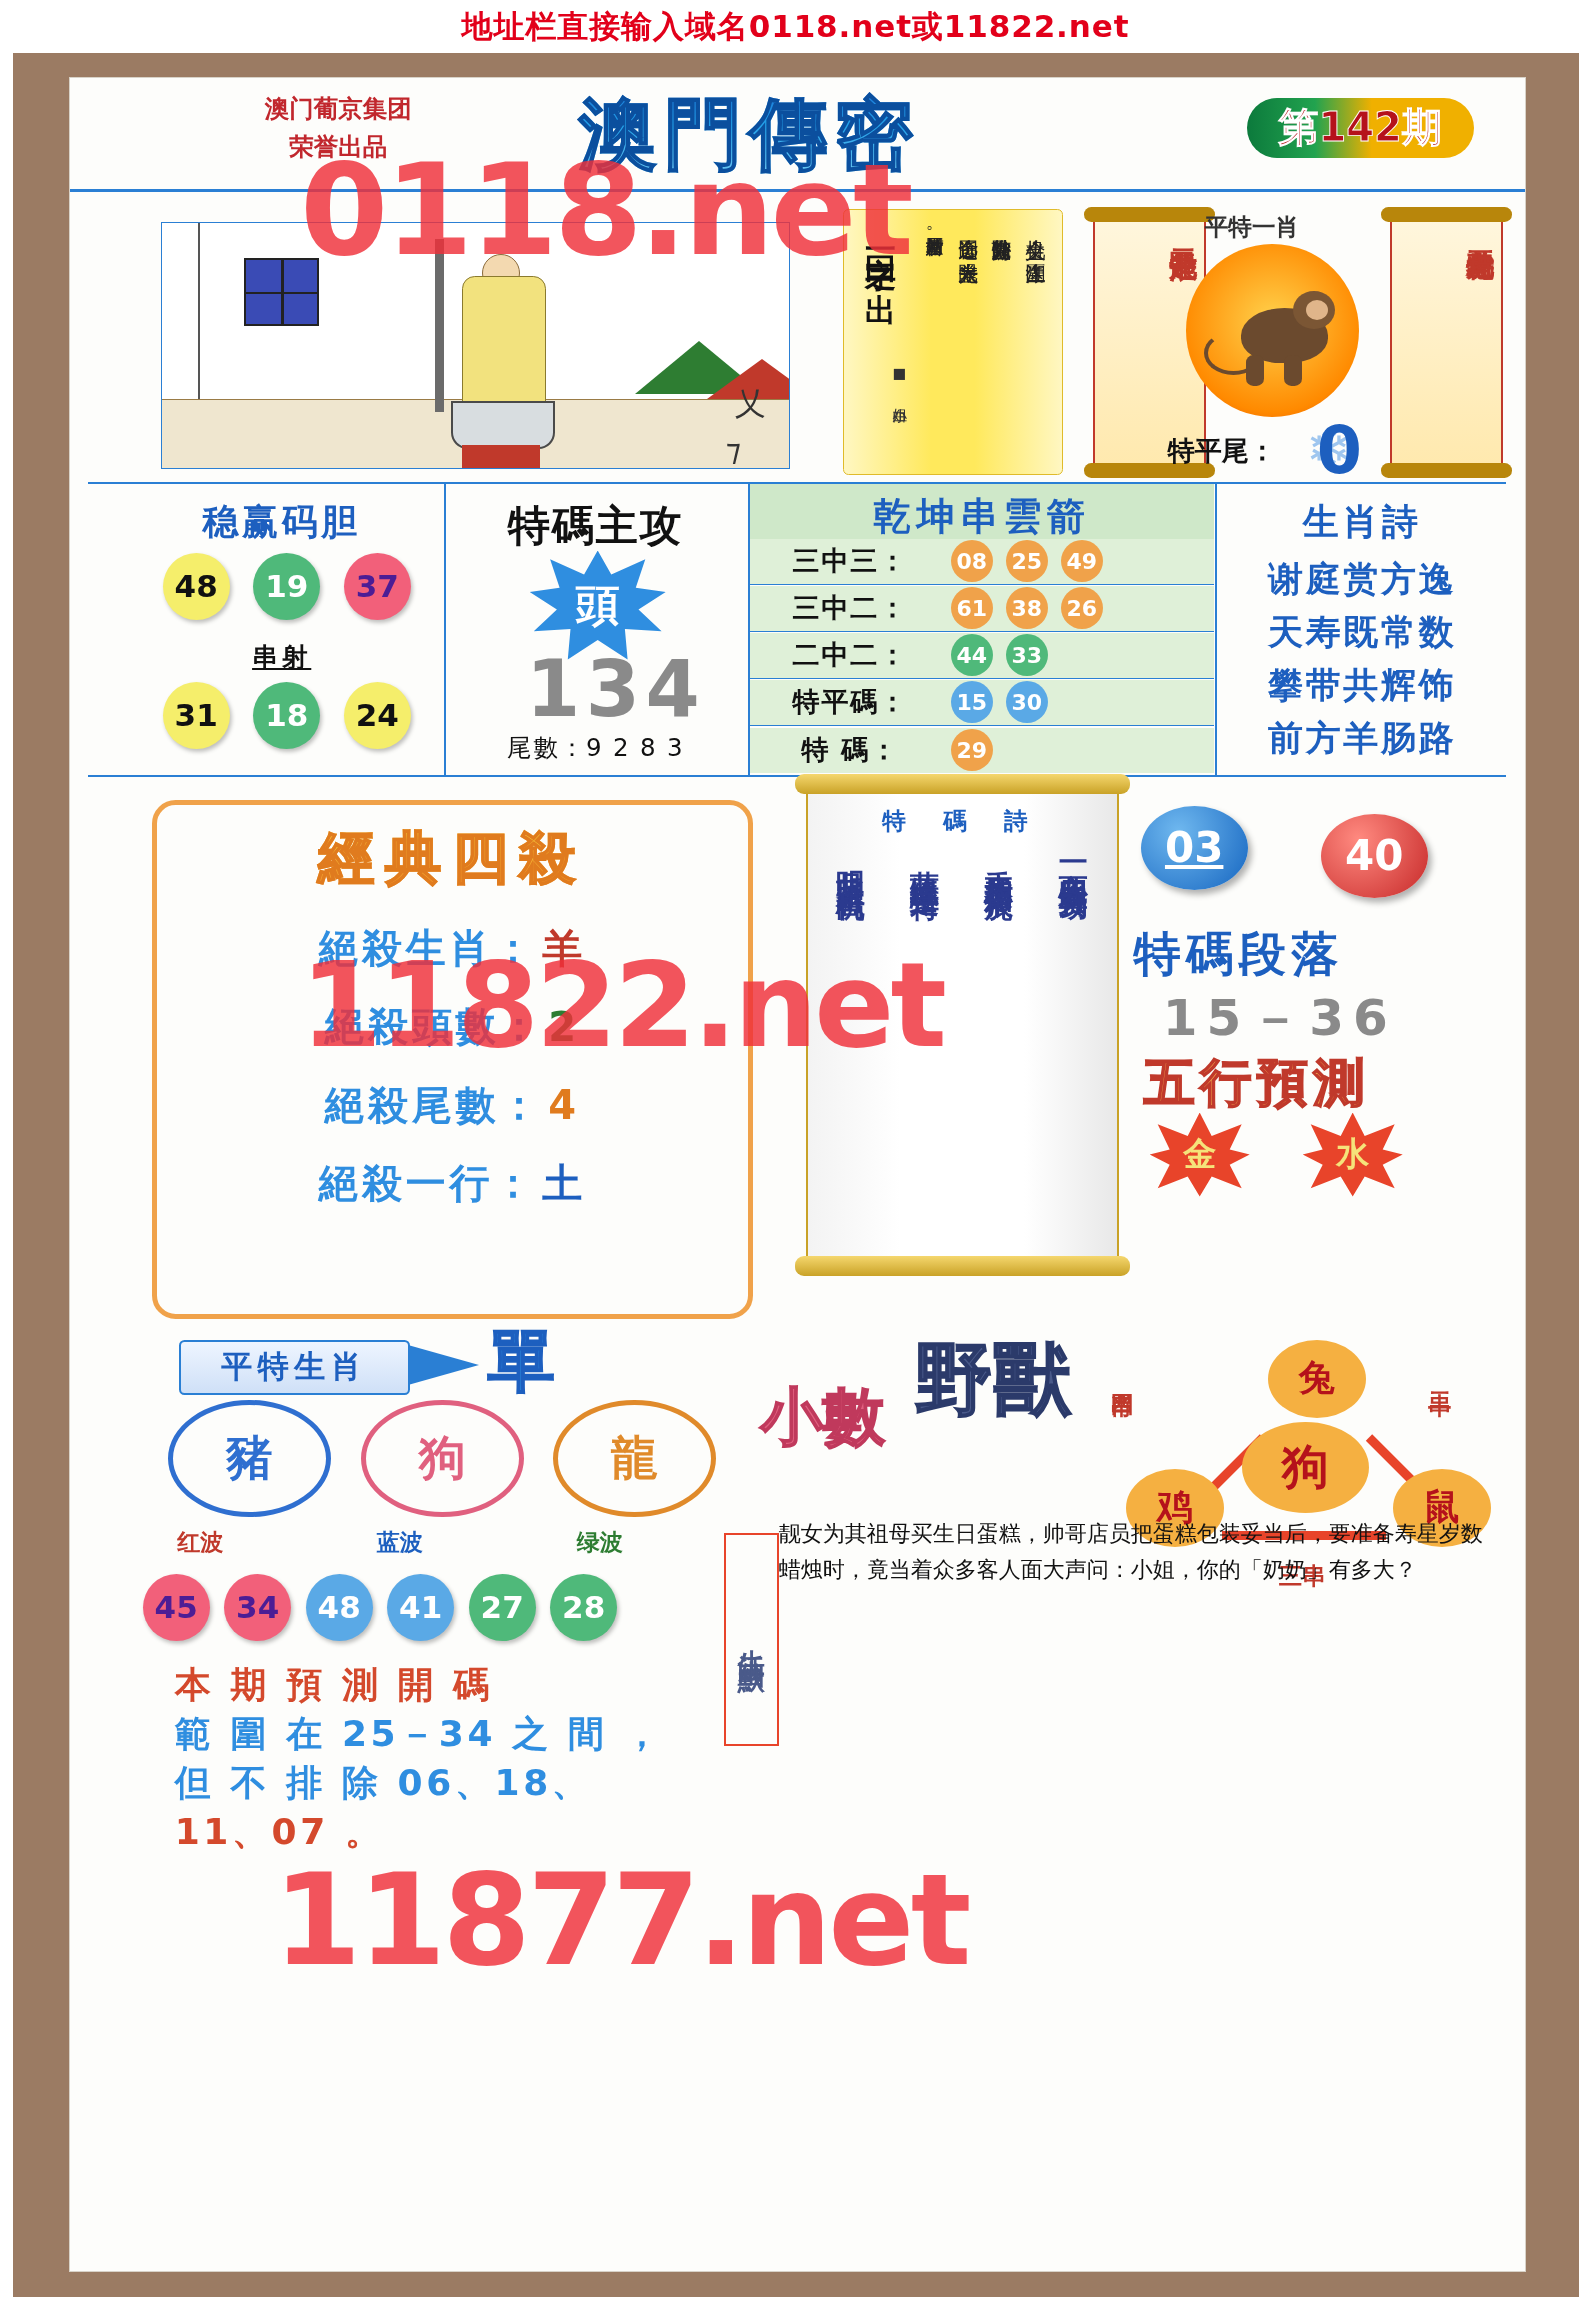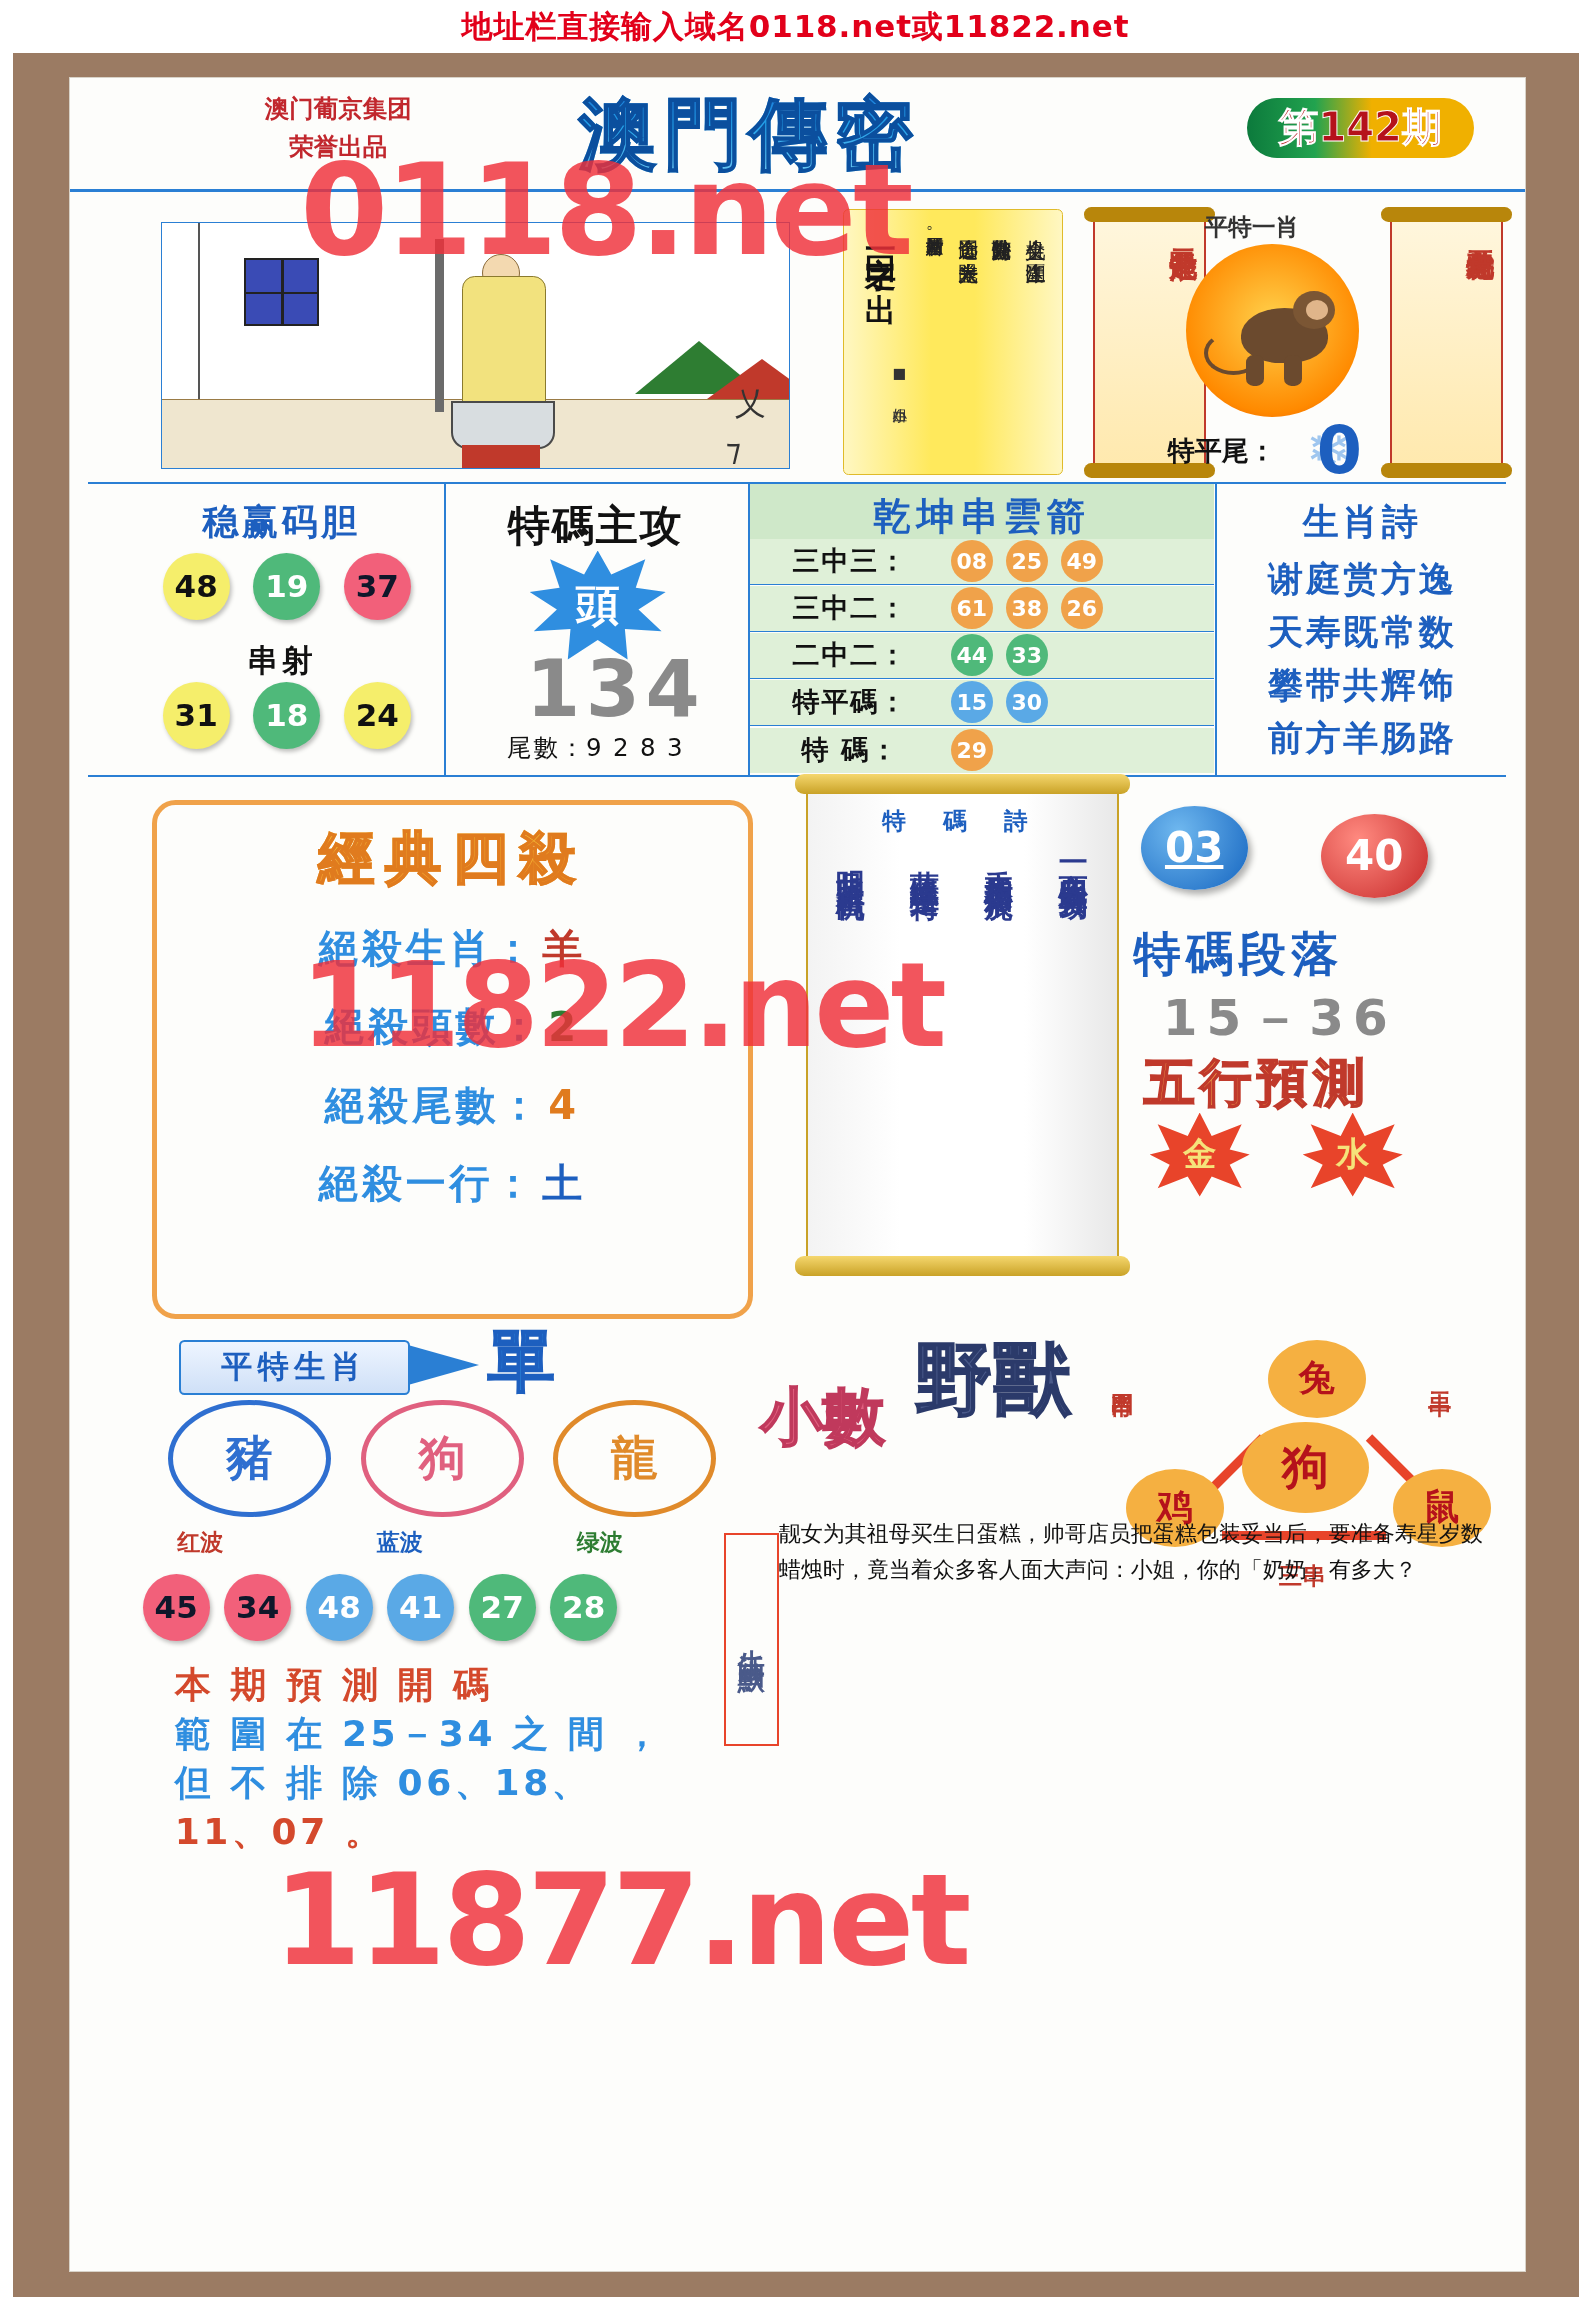--- a/index.html
+++ b/index.html
@@ -68,24 +68,24 @@
   .col{position:absolute;top:0;height:100%;border-left:2.7px solid #2a7fd4;}
   .c1{left:35px;width:318px;border-left:none;}
   .c2{left:356px;width:300px;}
   .c3{left:660px;width:464px;}
   .c4{left:1127px;width:291px;}
   .c1 h3,.c4 h3{margin:0;padding-top:14.5px;text-align:center;font-size:36px;font-weight:bold;color:#1d5fbf;letter-spacing:3.6px;}
   .balls{position:absolute;display:flex;gap:23.6px;}
   .ball{width:67px;height:67px;border-radius:50%;display:flex;align-items:center;justify-content:center;font-size:31px;font-weight:bold;color:#111;box-shadow:1.8px 2.7px 4.5px rgba(0,0,0,.25);}
   .b-yellow{background:#f5ee6b;}
   .b-green{background:#4fb97a;color:#fff;}
-  .b-red{background:#f2607a;color:#0f172a;}
+  .b-red{background:#f2607a;color:#4c1d95;}
   .b-blue{background:#5aa9e6;color:#fff;}
   .b-orange{background:#f0a24a;color:#fff;}
-  .sub-h{position:absolute;width:100%;text-align:center;font-size:31px;font-weight:bold;color:#111;letter-spacing:3.6px;}
+  .sub-h{position:absolute;width:100%;text-align:center;font-size:26px;font-weight:bold;color:#111;letter-spacing:3.6px;text-decoration:underline;}
   .c2 .t2{margin:0;padding-top:14.5px;text-align:center;font-size:42px;font-weight:bold;color:#111;letter-spacing:1.8px;}
   .starburst{position:absolute;left:84px;top:67px;width:136px;height:109px;background:#2f8ee0;
      clip-path:polygon(50% 0%,60% 22%,85% 8%,78% 34%,100% 38%,80% 54%,97% 74%,70% 72%,72% 100%,50% 82%,28% 100%,30% 72%,3% 74%,20% 54%,0% 38%,22% 34%,15% 8%,40% 22%);
      display:flex;align-items:center;justify-content:center;}
   .starburst span{font-size:44px;font-weight:bold;color:#fff;}
   .bignum{position:absolute;left:20px;top:160px;width:100%;text-align:center;font-size:78px;font-weight:bold;color:#8a8a8a;letter-spacing:5.5px;}
   .tail{position:absolute;left:0;top:247px;width:100%;text-align:center;font-size:24.5px;color:#111;letter-spacing:1.8px;}
   .c3 .t3{margin:0;padding-top:7.3px;text-align:center;font-size:38px;font-weight:bold;color:#1d5fbf;letter-spacing:5.5px;background:#cfe8c9;border-bottom:1.8px solid #2a7fd4;padding-bottom:5.5px;}
   .trow{position:absolute;left:0;width:100%;height:45px;border-bottom:1.8px solid #2a7fd4;display:flex;align-items:center;background:#dff0d8;}
   .trow .lbl{width:201px;text-align:center;font-size:27px;font-weight:bold;color:#111;letter-spacing:1.8px;}

